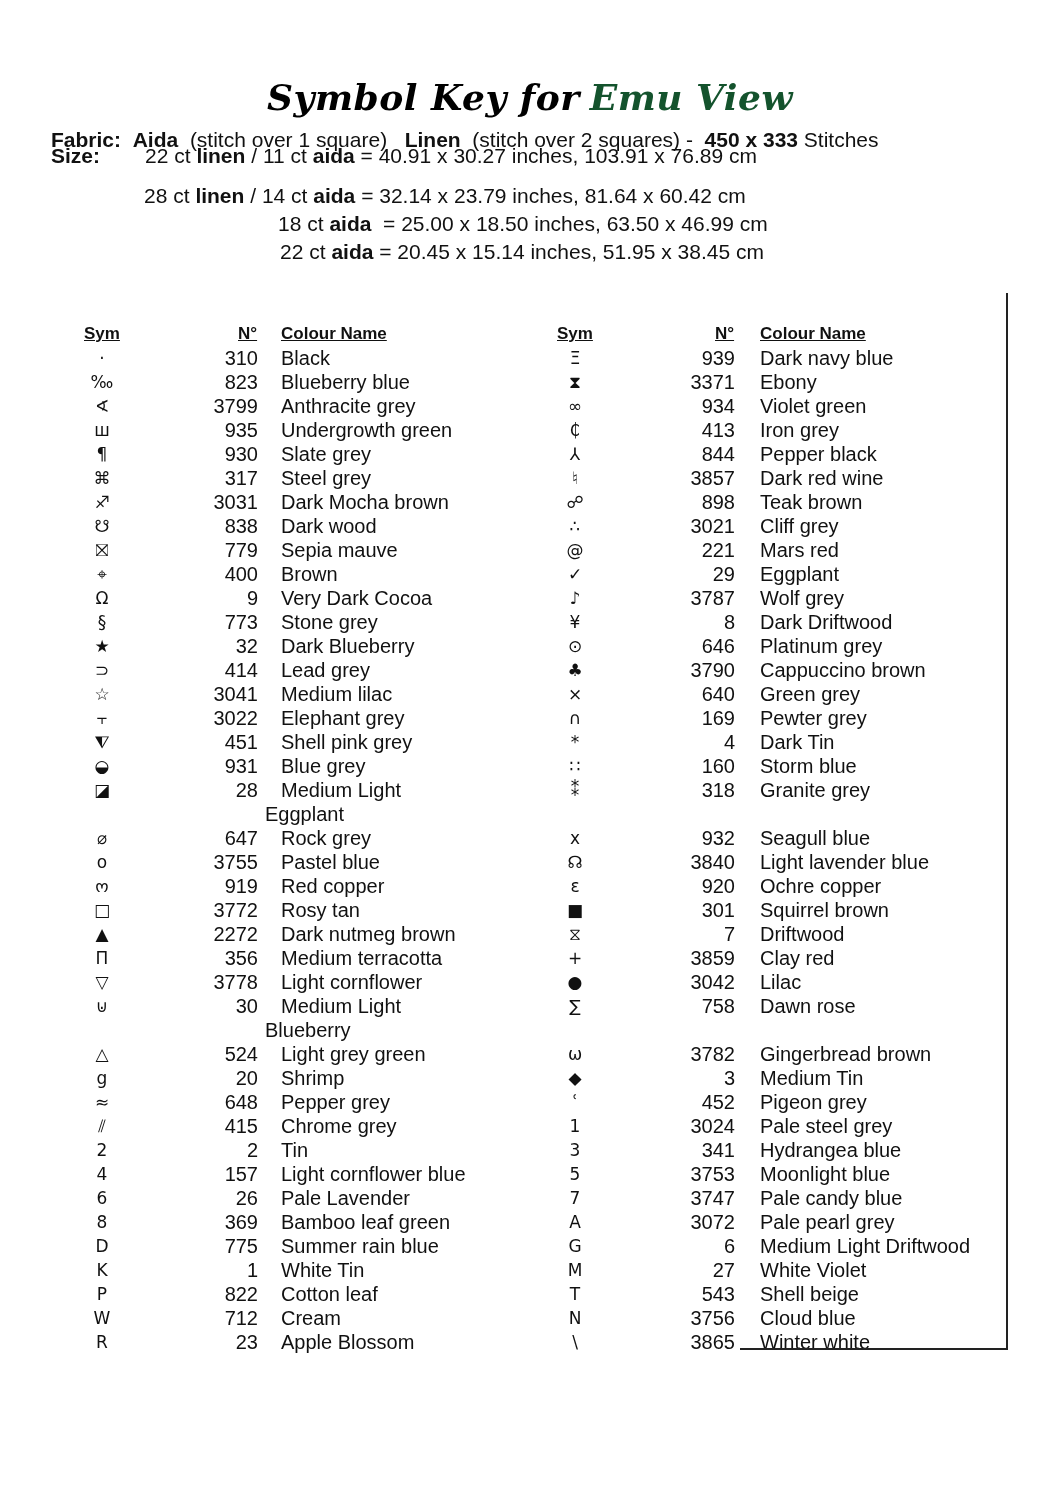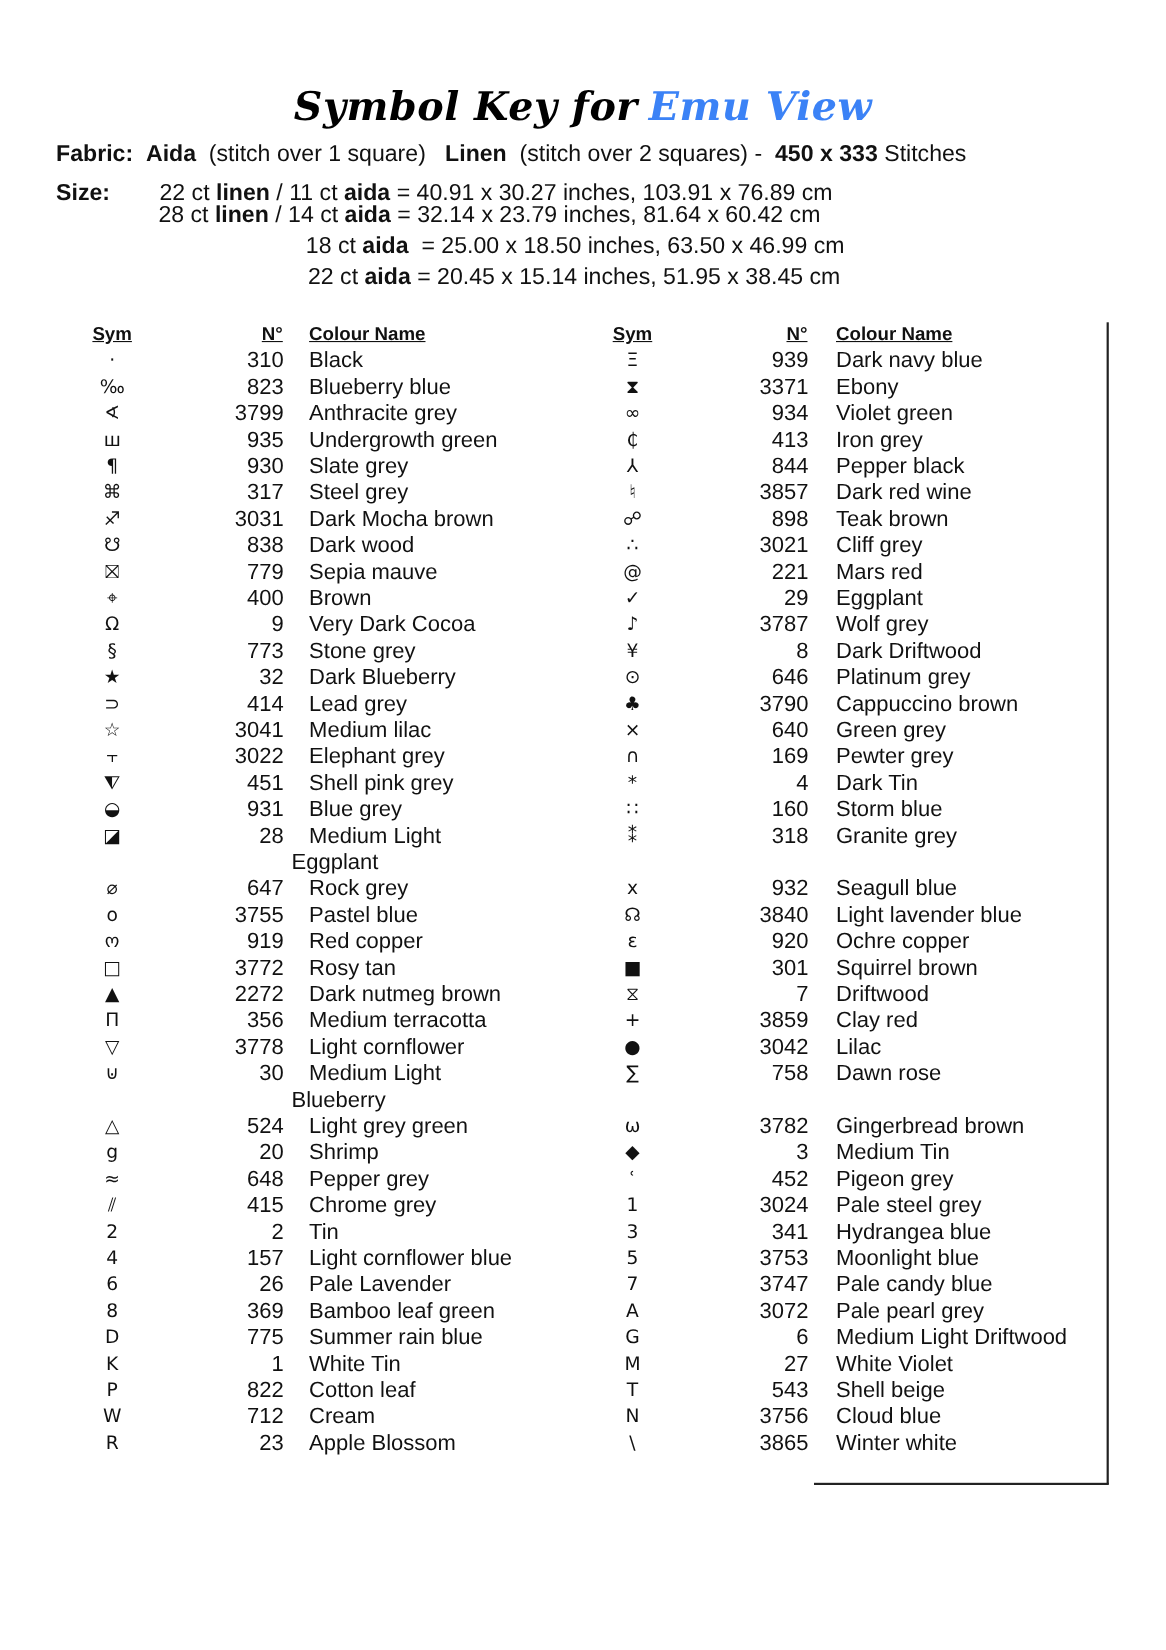--- a/index.html
+++ b/index.html
@@ -5,34 +5,34 @@
   html, body { margin: 0; padding: 0; background: #ffffff; }
   body {
     width: 1060px; height: 1500px; position: relative; overflow: hidden;
     font-family: "Liberation Sans", sans-serif; color: #111111;
   }
   .title {
     position: absolute; left: 0; top: 76px; width: 1060px; text-align: center;
     font-family: "DejaVu Serif", serif; font-style: italic; font-weight: bold;
     font-size: 36px; letter-spacing: 0.5px; color: #000;
   }
-  .title .accent { color: #3b82f6; margin-left: 10px; }
+  .title .accent { color: #14532d; margin-left: 10px; }
   .info { position: absolute; font-size: 21px; white-space: pre; line-height: 28px; margin-left: 15px; }
   .info b { font-weight: bold; }
   .line1 { left: 36px; top: 126px; }
-  .line2 { left: 36px; top: 162px; }
+  .line2 { left: 36px; top: 142px; }
   .line2 .lbl { display: inline-block; width: 94px; }
   .line3 { left: 129px; top: 182px; }
   .line4 { left: 263px; top: 210px; }
   .line5 { left: 265px; top: 238px; }
 
   .col { position: absolute; top: 294px; }
   .col-left { left: 70px; width: 430px; }
   .col-right { left: 545px; width: 470px; }
-  .hdr { position: relative; height: 22px; font-size: 17px; font-weight: bold; }
+  .hdr { position: relative; height: 22px; font-size: 17px; font-weight: bold; margin-top: 30px; }
   .hdr span { position: absolute; top: 0; text-decoration: underline; }
   .row { position: relative; height: 24px; font-size: 20px; line-height: 24px; }
   .row.tall { height: 48px; }
   .sym { position: absolute; width: 64px; text-align: center; font-family: "DejaVu Sans", sans-serif; font-size: 17px; }
   .num { position: absolute; text-align: right; width: 80px; }
   .name { position: absolute; white-space: nowrap; }
   .wrap { position: absolute; top: 24px; white-space: nowrap; }
 
   .col-left .sym { left: 0; }
   .col-left .num { left: 108px; }

